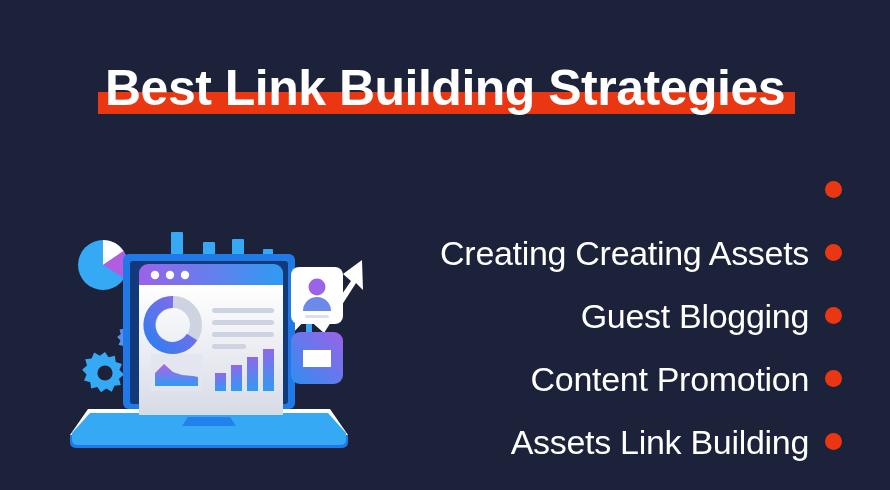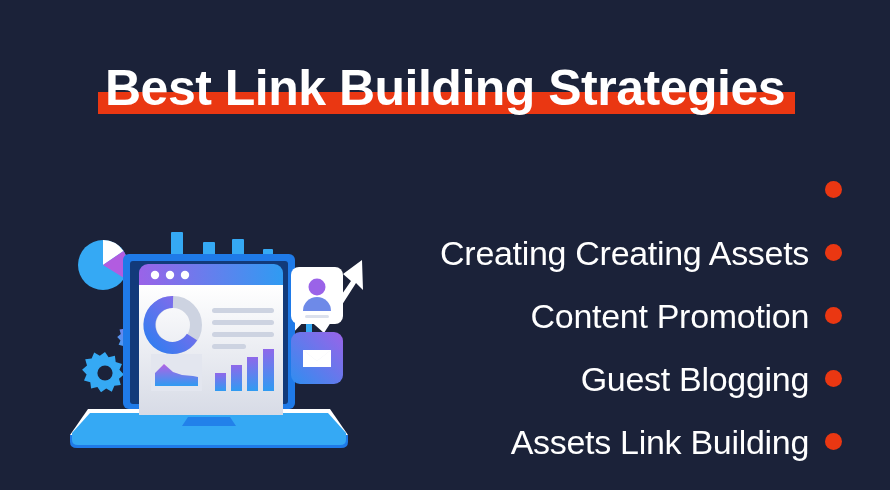--- a/index.html
+++ b/index.html
@@ -81,26 +81,26 @@
     <div class="strategy-item">
       <span class="strategy-dot"></span>
     </div>
 
     <div class="strategy-item">
       <span class="strategy-label">Creating Creating Assets</span>
       <span class="strategy-dot"></span>
     </div>
 
     <div class="strategy-item">
+      <span class="strategy-label">Guest Blogging</span>
+      <span class="strategy-dot"></span>
+    </div>
+
+    <div class="strategy-item">
       <span class="strategy-label">Content Promotion</span>
-      <span class="strategy-dot"></span>
-    </div>
-
-    <div class="strategy-item">
-      <span class="strategy-label">Guest Blogging</span>
       <span class="strategy-dot"></span>
     </div>
 
     <div class="strategy-item">
       <span class="strategy-label">Assets Link Building</span>
       <span class="strategy-dot"></span>
     </div>
 
   </div>
 

